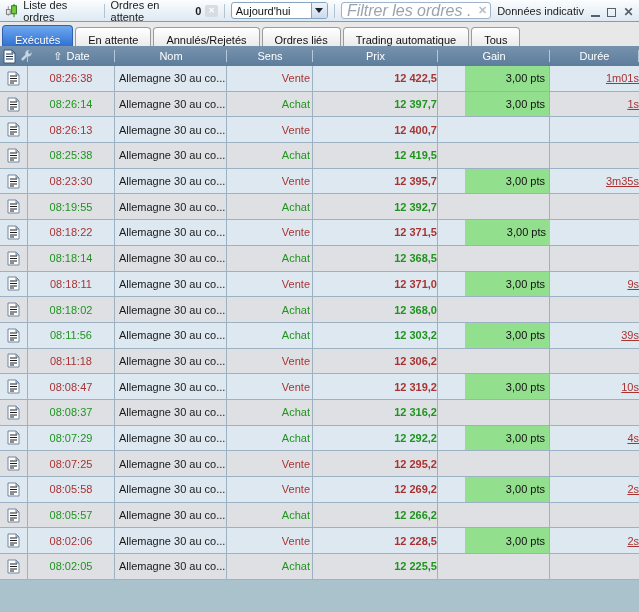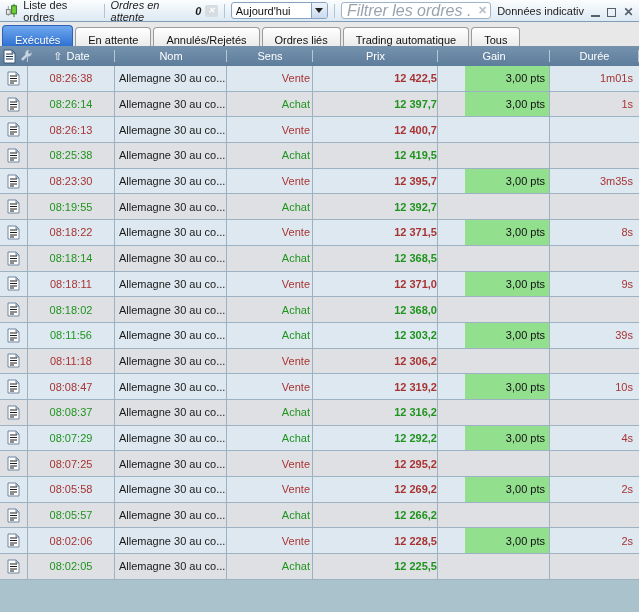--- a/index.html
+++ b/index.html
@@ -6,21 +6,21 @@
   html,body { width:639px; height:612px; }
   body { font-family:"Liberation Sans", sans-serif; font-size:11px; background:#a9c2cc; overflow:hidden; }
   .window { width:639px; height:612px; display:flex; flex-direction:column; background:#a9c2cc; }
 
   
   .topbar { height:22px; flex:0 0 22px; display:flex; align-items:center; gap:6px;
             background:linear-gradient(#fbfdfe,#dde9f3); border-bottom:1px solid #7f9db9; padding:0 5px; }
   .vsep { width:1px; height:14px; background:#b4c3d2; flex:0 0 1px; }
   .wintab { display:flex; align-items:center; gap:4px; cursor:default; }
   .wintab-label { color:#1a1a1a; }
-  .pending { display:flex; align-items:center; gap:4px;font-style:italic; }
+  .pending { display:flex; align-items:center; gap:4px; }
   .pending-label { color:#1a1a1a; }
   .pending-count { font-weight:bold; color:#1a1a1a; }
   .pending-close { width:13px; height:12px; border-radius:2px; background:#d6dce2; color:#ffffff;
                    font-size:8px; line-height:12px; text-align:center; font-weight:bold; }
   .select { display:flex; align-items:center; width:102px; height:17px; background:#fff;
             border:1px solid #87a3c0; border-radius:3px; overflow:hidden; }
   .select-value { flex:1; padding:0 4px; color:#111; white-space:nowrap; overflow:hidden; }
   .select-btn { width:16px; height:100%; background:linear-gradient(#eef4fa,#c9daee);
                 border-left:1px solid #87a3c0; display:flex; align-items:center; justify-content:center; }
   .select-arrow { width:0; height:0; border-left:4px solid transparent; border-right:4px solid transparent;
@@ -61,21 +61,21 @@
   .row:nth-child(odd)  { background:#dde8f0; }
   .row:nth-child(even) { background:#dfe0e3; }
   .cell { display:flex; align-items:center; border-right:1px solid #9cb2c3; overflow:hidden; white-space:nowrap; }
   .cell:last-child { border-right:none; }
   .c-icon { justify-content:center; }
   .c-time { justify-content:center; }
   .c-name { justify-content:flex-start; padding-left:4px; color:#1a1a1a; }
   .c-side { justify-content:flex-end; padding-right:2px; }
   .c-price { justify-content:flex-end; font-weight:bold; }
   .c-gain { justify-content:flex-end; padding-right:4px; color:#111; }
-  .c-dur { justify-content:flex-end; padding-right:6px; color:#a93333; }
+  .c-dur { justify-content:flex-end; color:#a93333;text-decoration:underline; }
   .row.sell .c-time, .row.sell .c-side, .row.sell .c-price { color:#a93333; }
   .row.buy  .c-time, .row.buy  .c-side, .row.buy  .c-price { color:#1f941f; }
   .row.has-gain .c-gain { background:#92df8e;margin-left:27px; }
   .filler { flex:1; background:#a9c2cc; }
 </style>
 </head>
 <body>
 
 <div class="window">
 
@@ -299,21 +299,20 @@
           <line x1="3" y1="7.5" x2="10" y2="7.5" stroke="#1d1d1d"></line>
           <line x1="3" y1="10" x2="10" y2="10" stroke="#1d1d1d"></line>
           <line x1="3" y1="12" x2="7" y2="12" stroke="#1d1d1d"></line>
         </svg>
       </div>
       <div class="cell c-time">08:18:22</div>
       <div class="cell c-name">Allemagne 30 au co...</div>
       <div class="cell c-side">Vente</div>
       <div class="cell c-price">12 371,5</div>
       <div class="cell c-gain">3,00 pts</div>
-      <div class="cell c-dur">8s</div>
     </div>
 
     <div class="grid-row row buy">
       <div class="cell c-icon">
         <svg width="13" height="15" viewBox="0 0 13 15">
           <path d="M1 1 h8 l3 3 v10 h-11 z" fill="#ffffff" stroke="#6e86a0"></path>
           <path d="M9 1 l3 3 h-3 z" fill="#cfd9e4" stroke="#6e86a0"></path>
           <line x1="3" y1="5" x2="10" y2="5" stroke="#1d1d1d"></line>
           <line x1="3" y1="7.5" x2="10" y2="7.5" stroke="#1d1d1d"></line>
           <line x1="3" y1="10" x2="10" y2="10" stroke="#1d1d1d"></line>

